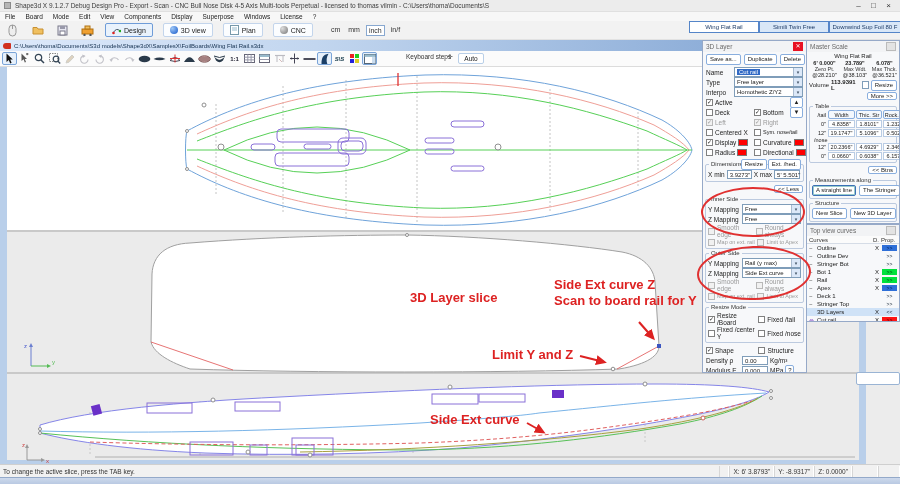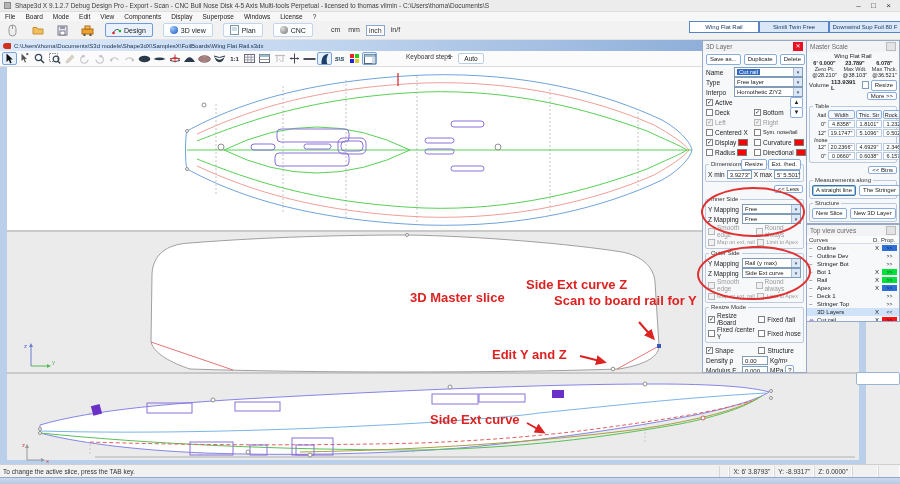--- a/index.html
+++ b/index.html
@@ -461,24 +461,24 @@
         <marker id="ah" markerWidth="7" markerHeight="7" refX="4" refY="2.5" orient="auto">
           <path d="M0 0 L5.5 2.5 L0 5 Z" fill="#dd2222" stroke="none"></path>
         </marker>
       </defs>
     <line x1="639" y1="255" x2="653" y2="271" marker-end="url(#ah)"></line>
     <line x1="580" y1="289" x2="604" y2="295" marker-end="url(#ah)"></line>
     <line x1="527" y1="356" x2="543" y2="365" marker-end="url(#ah)"></line>
   </g>
 </svg>
 
-<div class="anno" style="left:410px;top:290px">3D Master slice</div>
-<div class="anno" style="left:526px;top:277px">Side Ext curve Z</div>
+<div class="anno" style="left:410px;top:290px">3D Layer slice</div>
+<div class="anno" style="left:554px;top:277px">Side Ext curve Z</div>
 <div class="anno" style="left:554px;top:293px">Scan to board rail for Y</div>
-<div class="anno" style="left:492px;top:347px">Edit Y and Z</div>
+<div class="anno" style="left:492px;top:347px">Limit Y and Z</div>
 <div class="anno" style="left:430px;top:412px">Side Ext curve</div>
 
 <div id="layerpanel" class="panel ab">
   <div class="phead">
       <span>3D Layer</span>
     <span class="pclose red">✕</span>
     </div>
   <div class="prow" style="gap:3px;padding-top:2px">
     <span class="pbtn" style="flex:1">Save as...</span>
     <span class="pbtn" style="flex:1">Duplicate</span>

